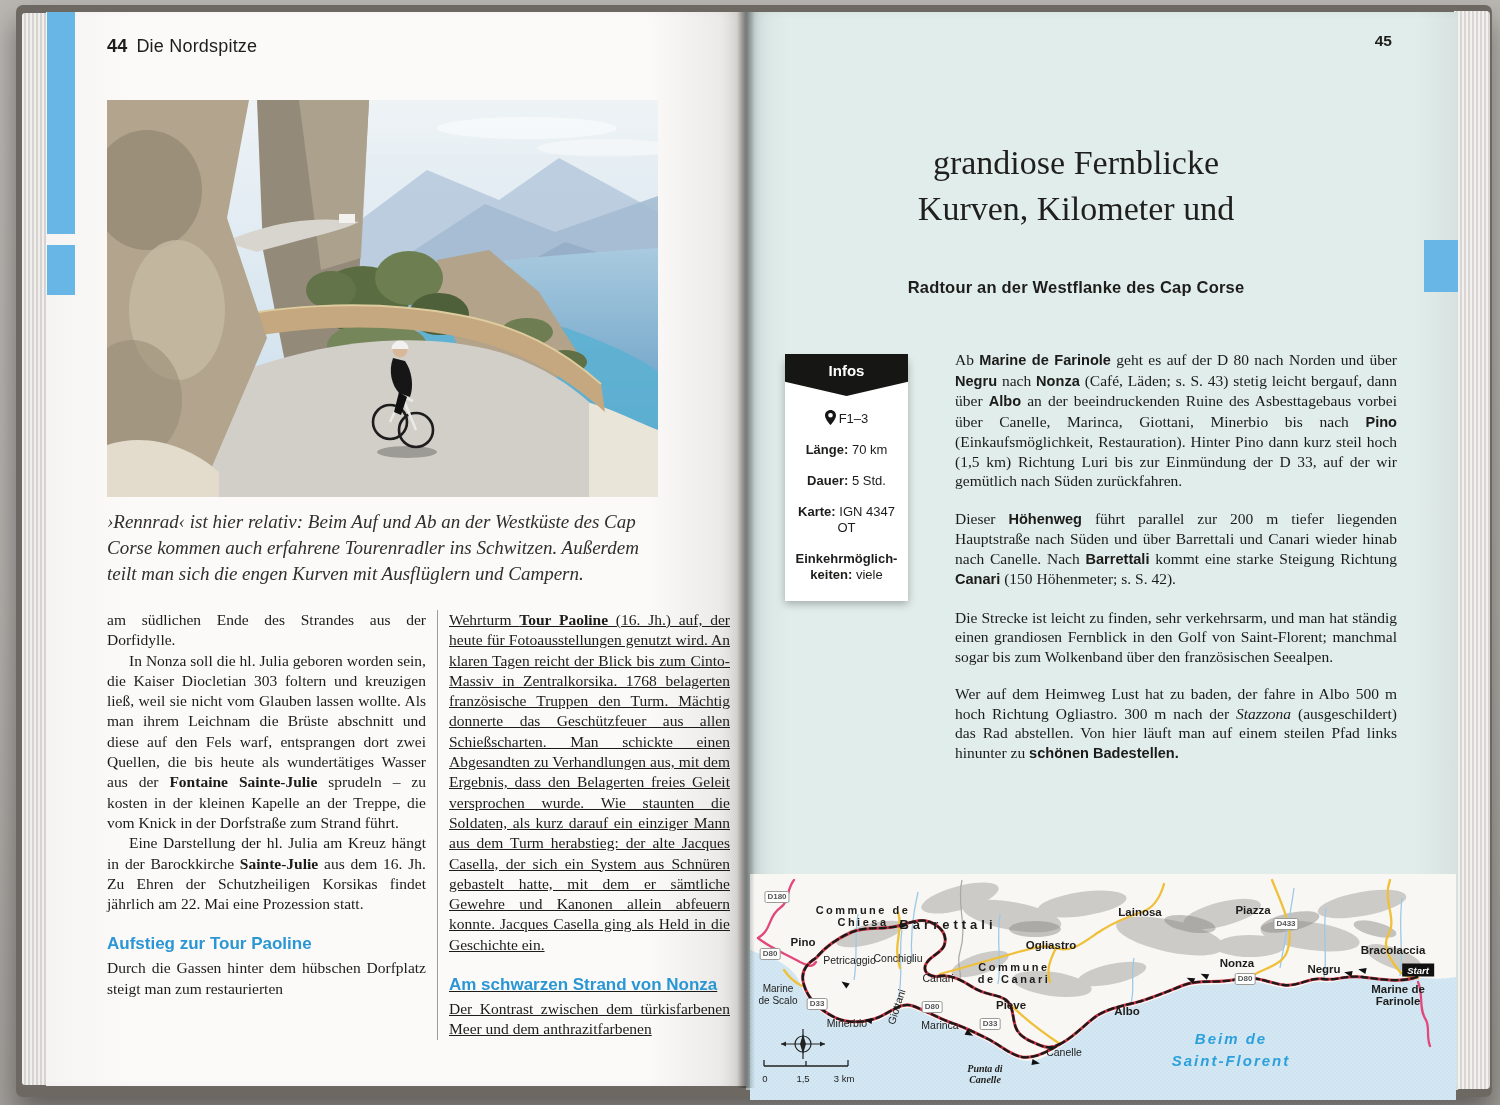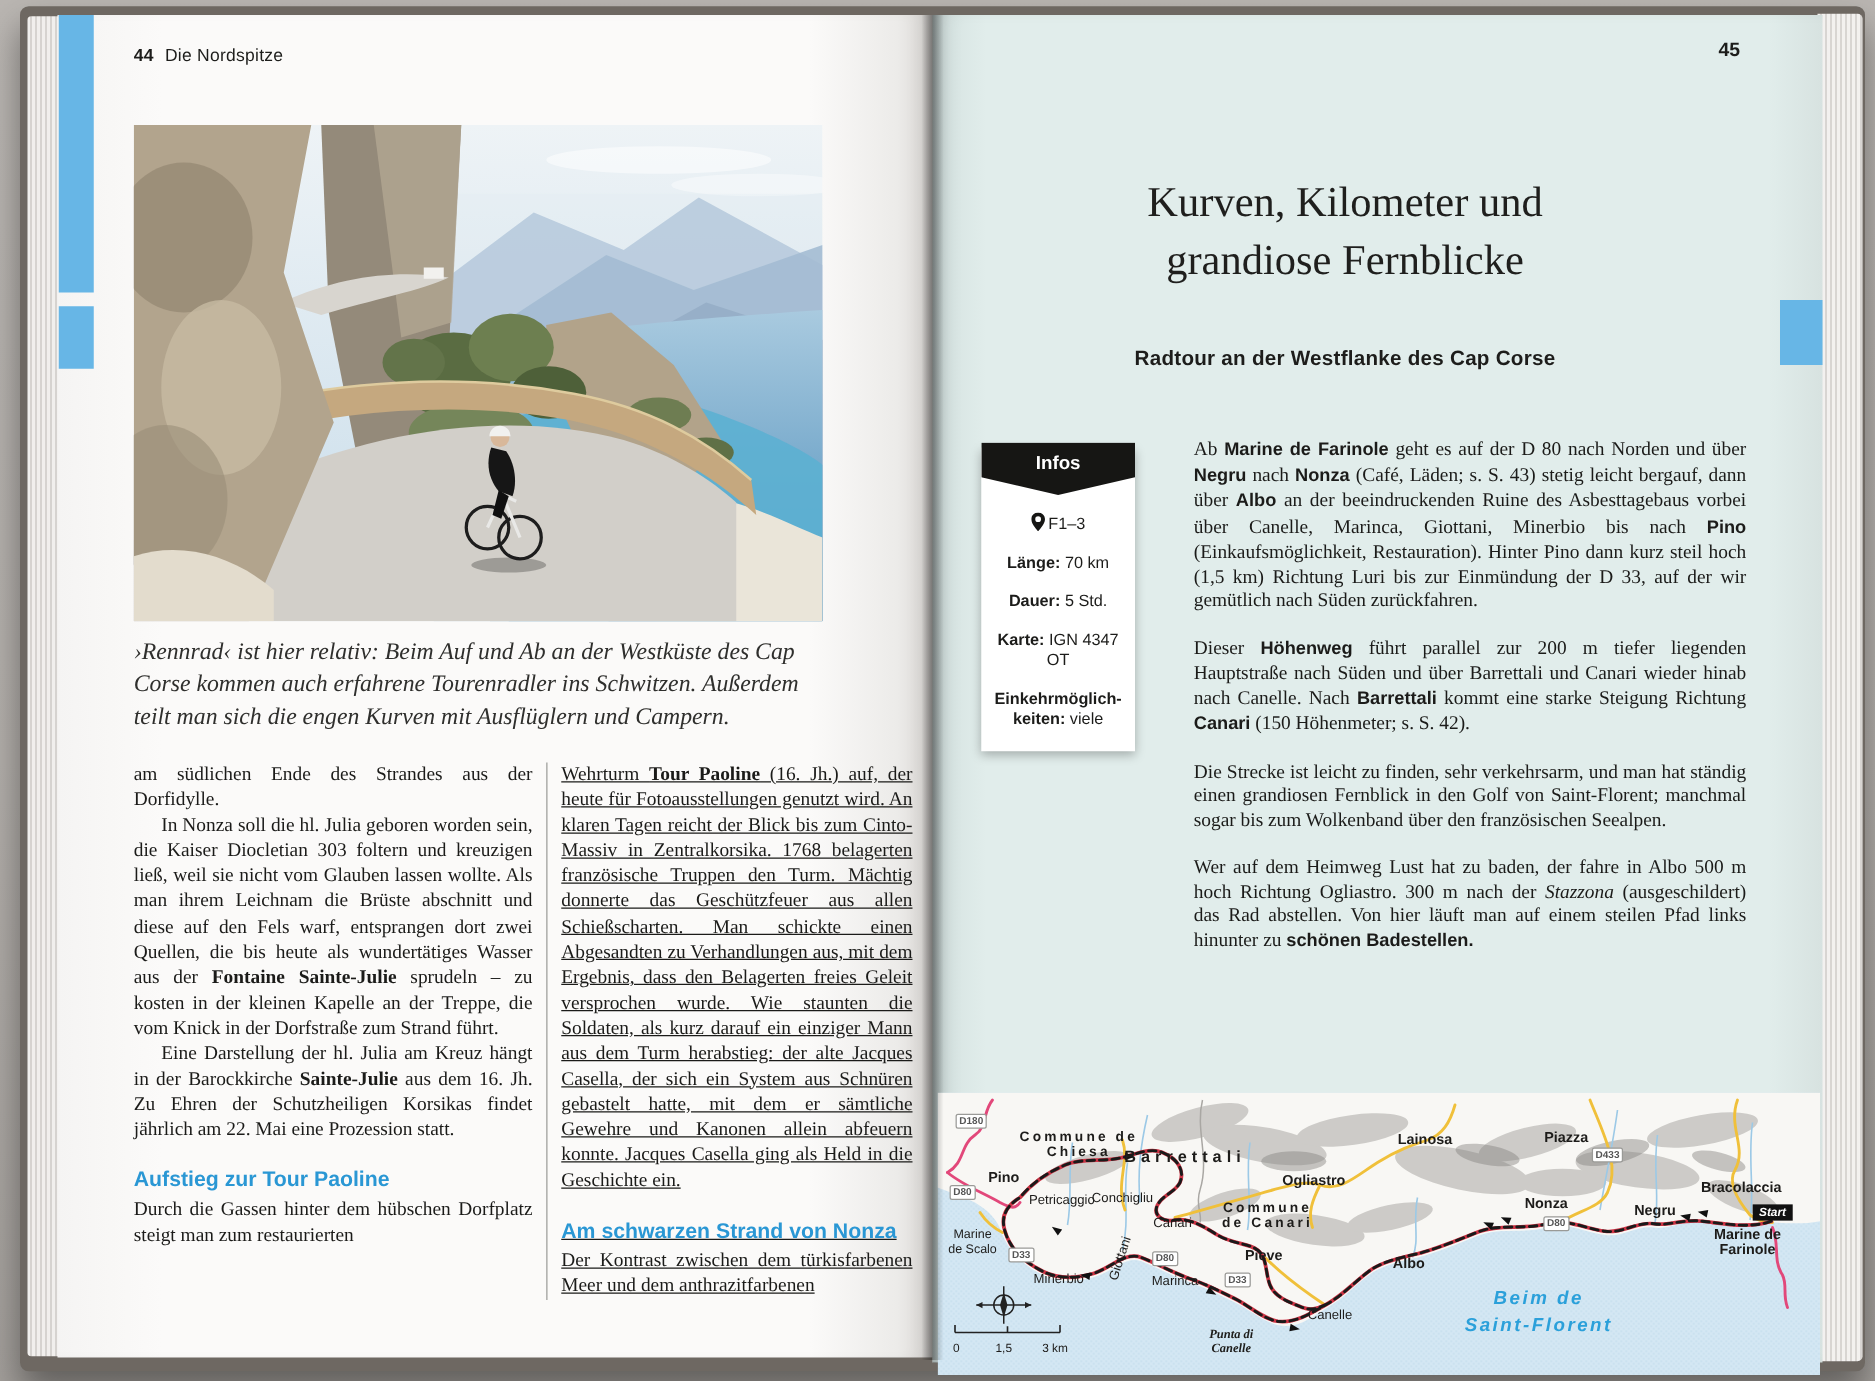--- a/index.html
+++ b/index.html
@@ -15,21 +15,21 @@
   .page{position:absolute;top:12px;}
   .page-left{left:46px;width:700px;height:1074px;
      background:linear-gradient(90deg,#f5f4f3 0%,#fbfaf9 12%,#fbfaf9 86%,#ecebe9 96%,#d9d6d3 100%);
      box-shadow:inset -16px 0 20px -16px rgba(0,0,0,.3);}
   .page-right{left:746px;width:712px;height:1078px;
      background:linear-gradient(90deg,#c5d2d1 0%,#d8e5e3 2%,#e1edeb 6%,#e1edeb 94%,#d7e2e0 100%);
      box-shadow:inset 16px 0 20px -14px rgba(0,0,0,.3);}
   .gutter{position:absolute;left:737px;top:12px;width:18px;height:1076px;
      background:linear-gradient(90deg,rgba(0,0,0,0),rgba(0,0,0,.32) 45%,rgba(0,0,0,.26) 58%,rgba(0,0,0,0));}
   
-  .lp-header{position:absolute;left:61px;top:24px;font-size:14px;letter-spacing:.2px;}
+  .lp-header{position:absolute;left:61px;top:24px;font-size:18px;letter-spacing:.2px;}
   .lp-header .num{font-weight:bold;margin-right:9px;}
   .edgebar{position:absolute;left:1px;width:28px;background:#67b6e6;}
   .edgebar.b1{top:0;height:222px;}
   .edgebar.b2{top:233px;height:50px;}
   .photo{position:absolute;left:61px;top:88px;width:551px;height:397px;}
   .caption{position:absolute;left:61px;top:497px;width:566px;
      font-family:"Liberation Serif","DejaVu Serif",serif;font-style:italic;
      font-size:19px;line-height:26px;color:#2f2f2d;}
   .cols{position:absolute;left:61px;top:598px;width:624px;display:flex;}
   .col{font-family:"Liberation Serif","DejaVu Serif",serif;font-size:15.5px;line-height:20.3px;
@@ -169,22 +169,22 @@
       <p><span>Der Kontrast zwischen dem türkisfarbenen Meer und dem anthrazitfarbenen</span></p>
     </div>
   </div>
 </section>
 
 <section class="page page-right">
   <div class="rp-num">45</div>
   <div class="rp-tab"></div>
 
   <div class="rtitle">
+    <div>grandiose Fernblicke</div>
     <div>Kurven, Kilometer und</div>
-    <div>grandiose Fernblicke</div>
   </div>
   <div class="rsub">Radtour an der Westflanke des Cap Corse</div>
 
   <div class="infos">
     <div class="infos-panel">
       <div class="info-loc">
         <svg width="11" height="15" viewBox="0 0 11 15">
             <path d="M5.5,0 C2.4,0 0,2.4 0,5.4 C0,9.2 5.5,15 5.5,15 C5.5,15 11,9.2 11,5.4 C11,2.4 8.6,0 5.5,0 Z M5.5,7.6 A2.3,2.3 0 1 1 5.5,3 A2.3,2.3 0 0 1 5.5,7.6 Z" fill="#161614"></path>
           </svg><span>F1–3</span>
       </div>

